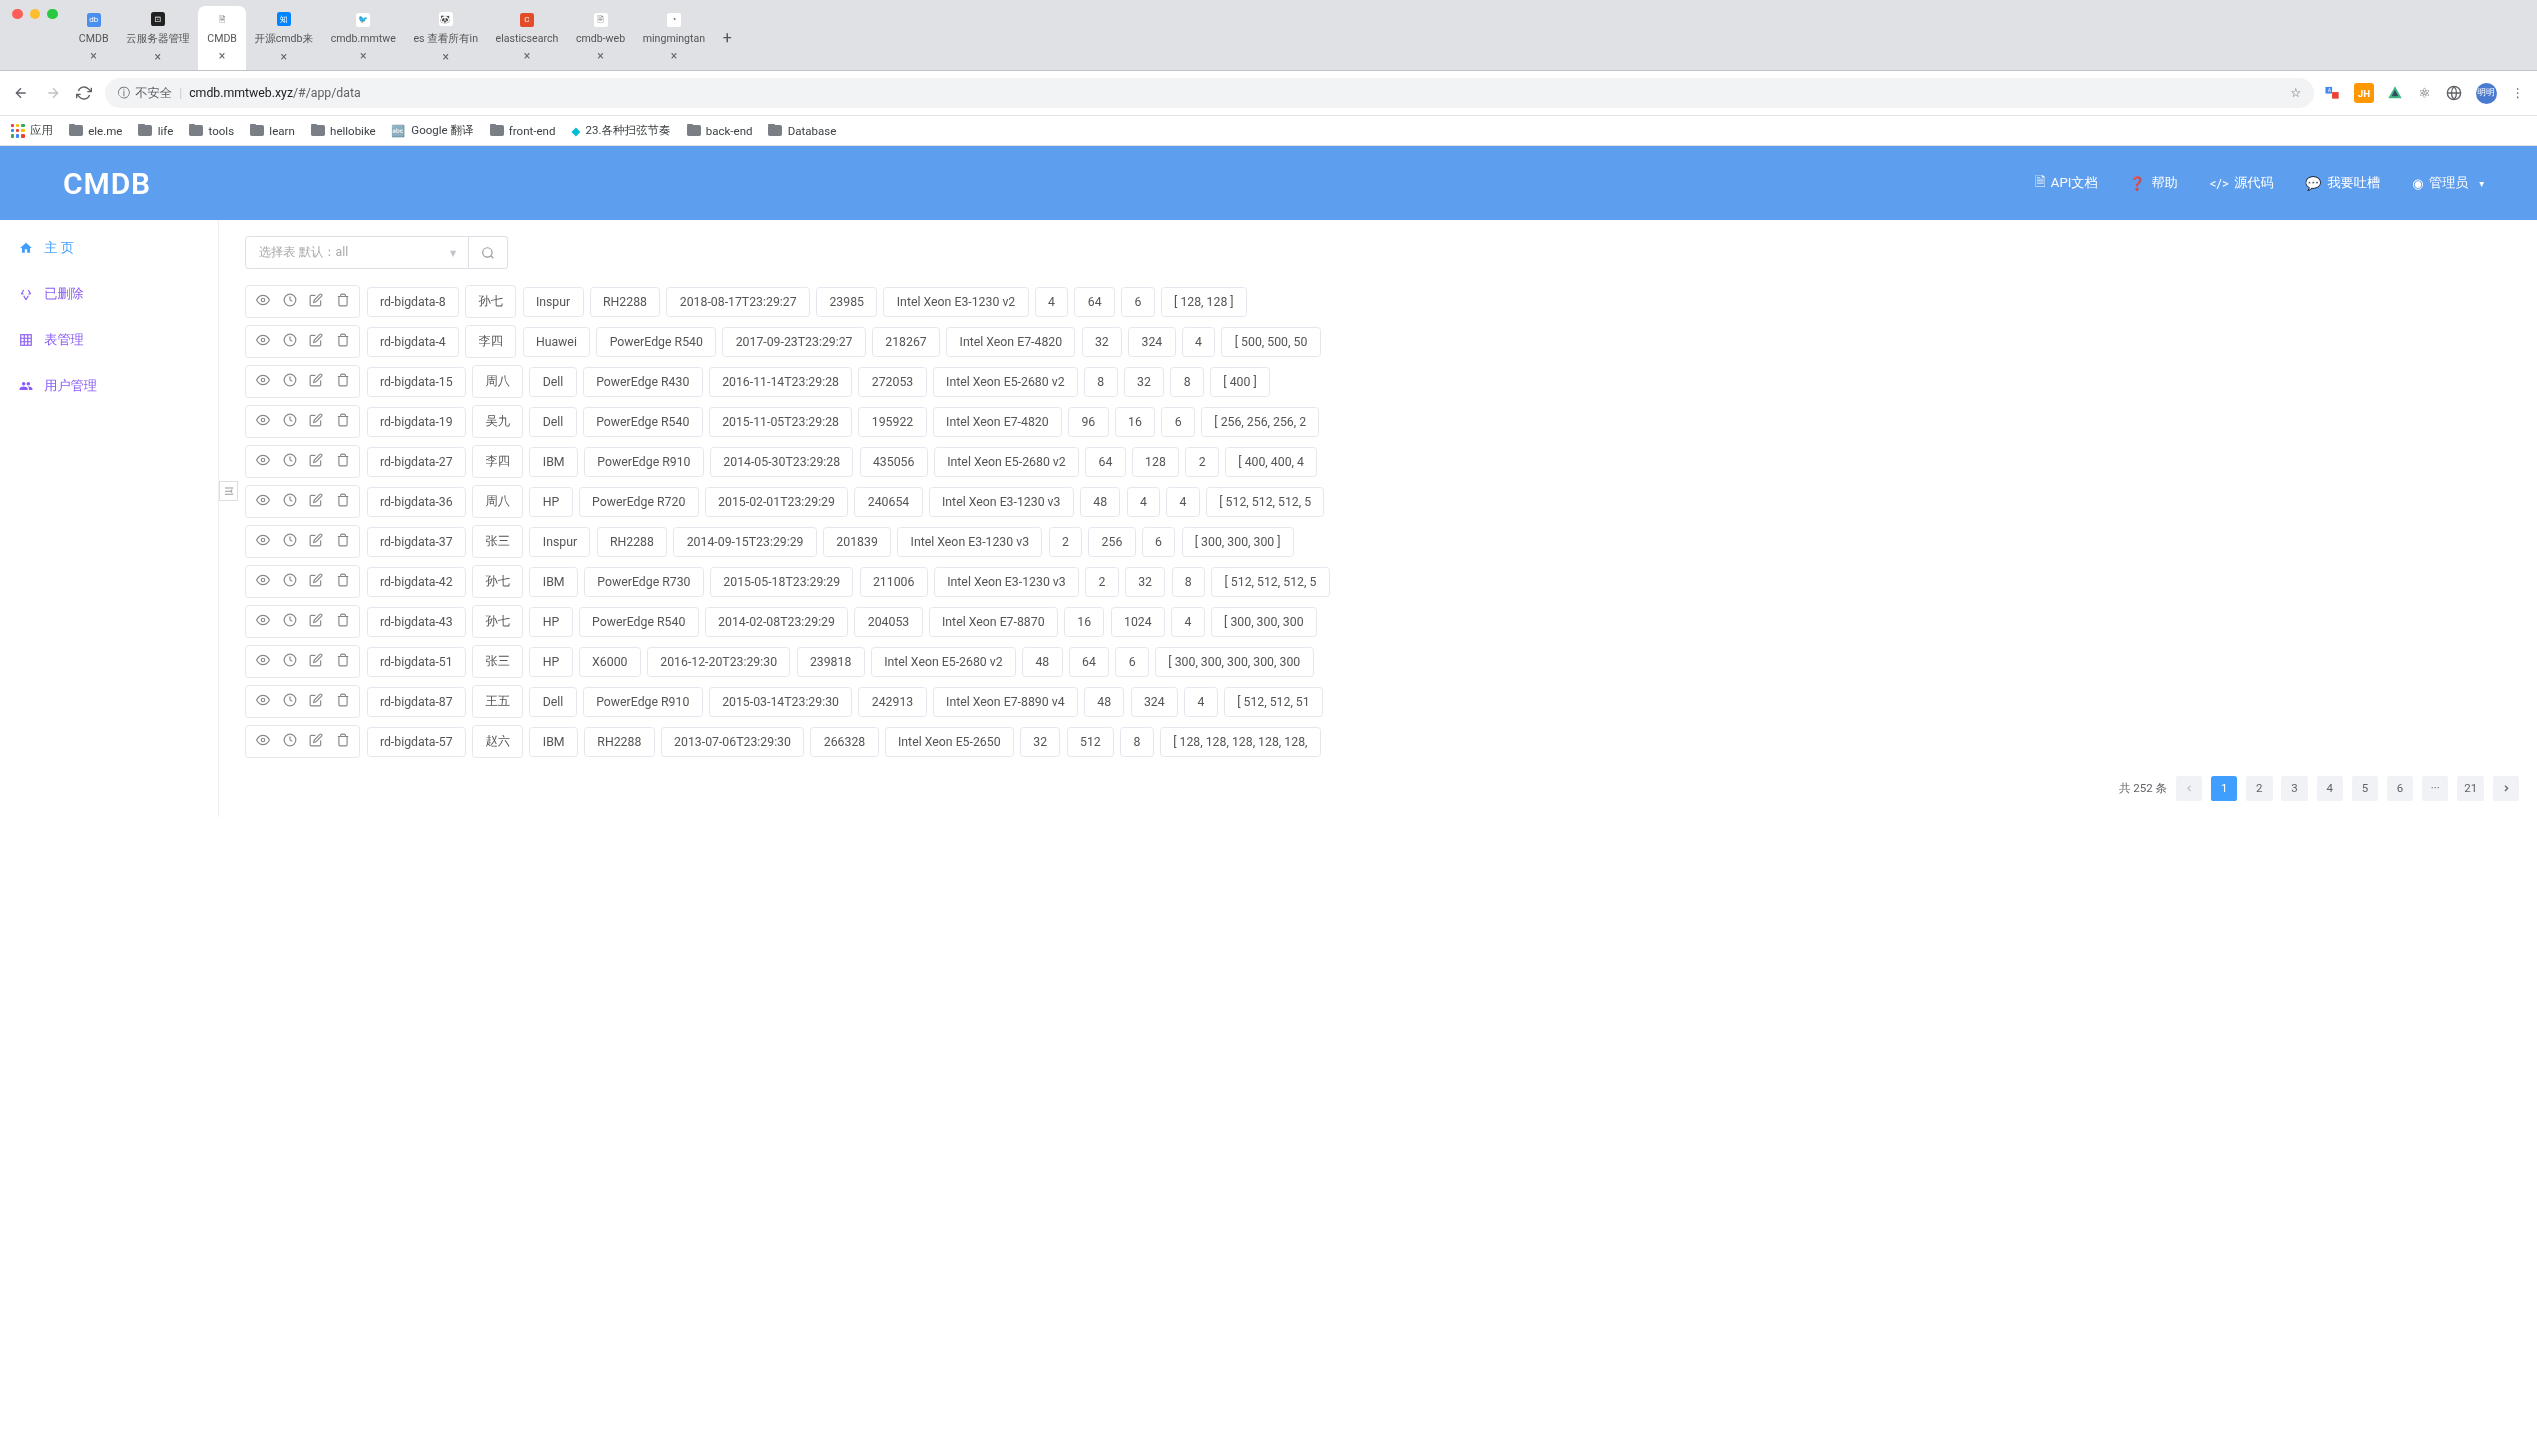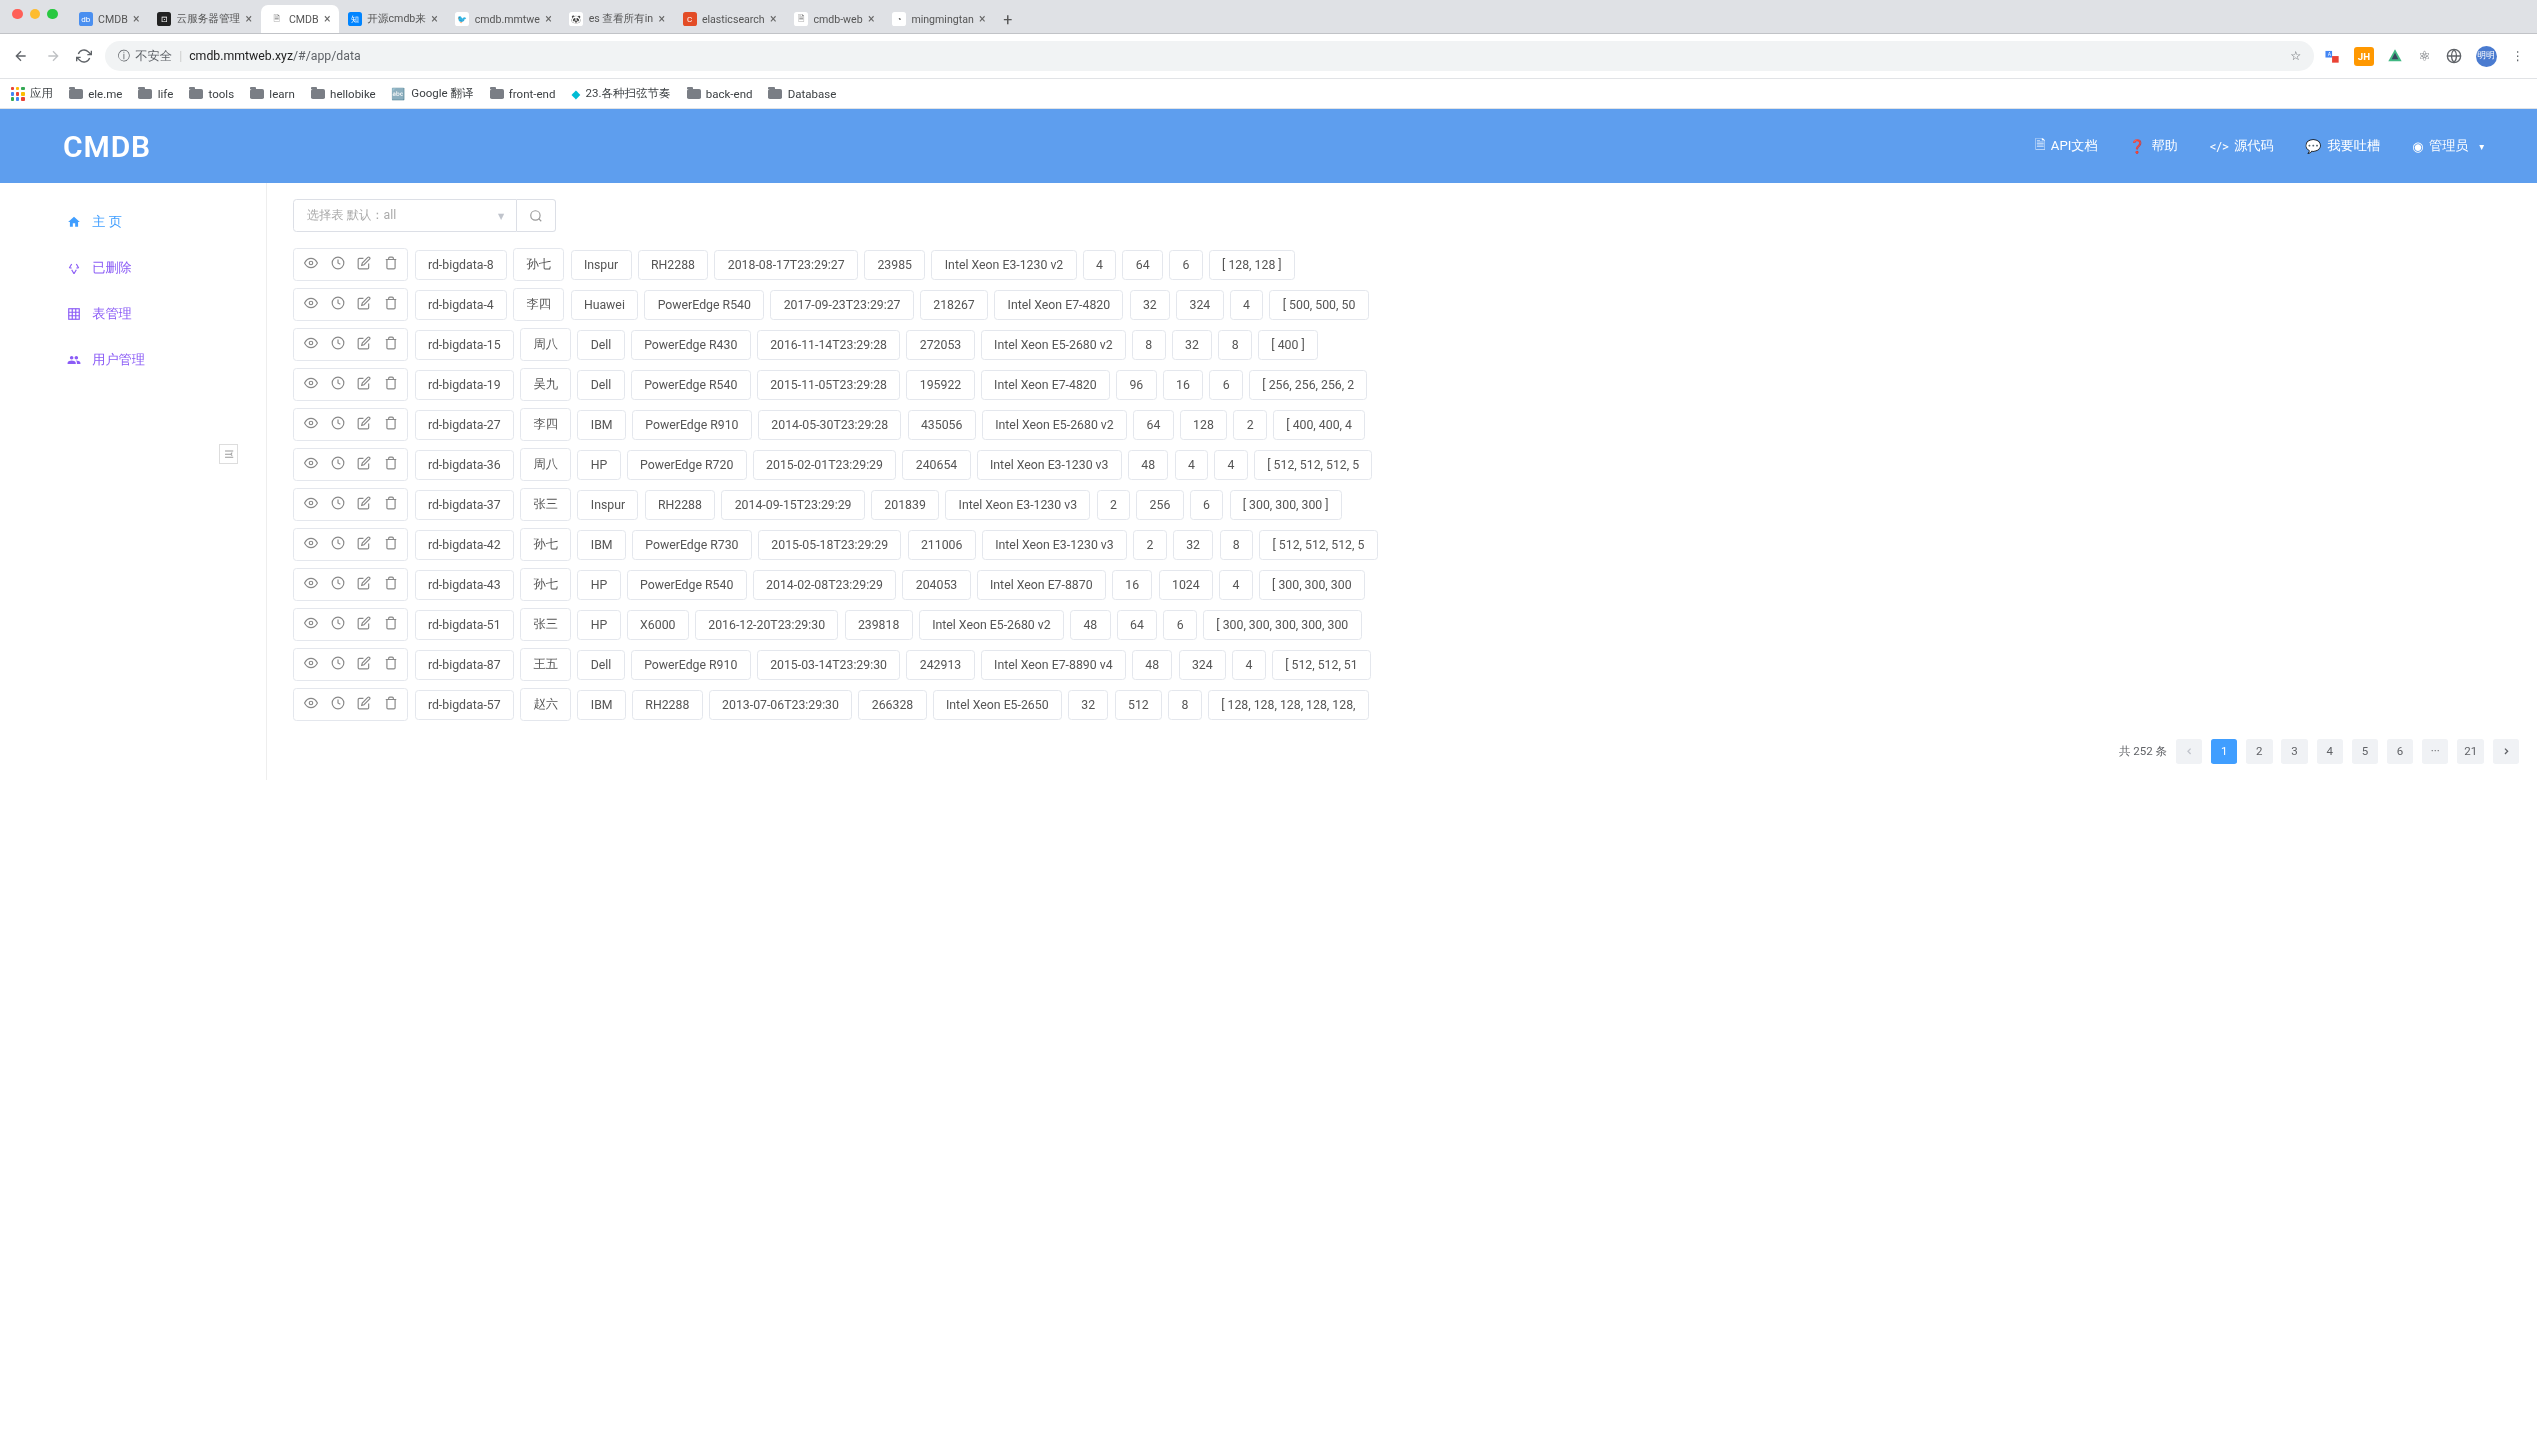--- a/index.html
+++ b/index.html
@@ -6,21 +6,21 @@
     body { background: #fff; font-size: 12.3px; }
     
     
     .browser-chrome { background: #dfe1e5; border-bottom: 0.9px solid #c1c3c7; }
     .window-controls { display: flex; gap: 7px; padding: 8.8px 12.3px 3.5px; position: absolute; }
     .wc-btn { width: 10.6px; height: 10.6px; border-radius: 50%; }
     .wc-red { background: #ff5f57; }
     .wc-yellow { background: #febc2e; }
     .wc-green { background: #28c840; }
     .tabs-bar { display: flex; gap: 0; padding: 5.3px 0 0 70px; align-items: center; }
-    .tab { display: flex; align-items: center; gap: 5.3px; padding: 7px 8.8px; font-size: 10.6px; color: #555; border-radius: 7px 7px 0 0; max-width: 128px; cursor: pointer; }
+    .tab { display: flex; align-items: center; gap: 5.3px; padding: 7px 8.8px; font-size: 10.6px; color: #555; border-radius: 7px 7px 0 0; max-width: 128px; cursor: pointer; flex-direction: column; }
     .tab.active { background: #fff; }
     .tab-favicon { width: 14px; height: 14px; display: flex; align-items: center; justify-content: center; font-size: 10.6px; }
     .tab-label { white-space: nowrap; overflow: hidden; text-overflow: ellipsis; max-width: 70px; }
     .tab-close { color: #666; font-size: 12.3px; line-height: 1; }
     .new-tab { padding: 3.5px 8.8px; color: #555; font-size: 16px; }
     
     .toolbar { display: flex; align-items: center; gap: 10.6px; padding: 7px 10.6px; background: #fff; border-bottom: 0.9px solid #e1e3e6; }
     .nav-btn { width: 21px; height: 21px; display: flex; align-items: center; justify-content: center; color: #5f6368; cursor: pointer; }
     .nav-btn.disabled { color: #bfc1c4; }
     .url-bar { flex: 1; display: flex; align-items: center; gap: 7px; background: #f1f3f4; border-radius: 21px; padding: 5.3px 12.3px; height: 30px; font-size: 12.3px; }
@@ -39,21 +39,21 @@
     .bm-apps-icon span { border-radius: 0.9px; }
     
     
     .app-header { background: #5e9eee; color: #fff; display: flex; align-items: center; justify-content: space-between; padding: 0 53px 0 63px; height: 74px; }
     .app-title { font-size: 30px; font-weight: 600; letter-spacing: 0.9px; }
     .header-nav { display: flex; align-items: center; gap: 32px; font-size: 13.2px; }
     .hn-item { display: flex; align-items: center; gap: 5.3px; cursor: pointer; }
     
     
     .content-wrap { display: flex; position: relative; }
-    .sidebar { width: 219px; padding: 16px 0; border-right: 0.9px solid #eee; margin-left: 48px; }
+    .sidebar { width: 219px; padding: 5px 0; border-right: 0.9px solid #eee; }
     .sb-item { display: flex; align-items: center; gap: 10.6px; padding: 14px 17.6px; color: #8b5cf6; cursor: pointer; font-size: 13.2px; }
     .sb-item.active { color: #409eff; }
     .sb-icon { width: 16px; display: flex; justify-content: center; }
     .collapse-handle { position: absolute; left: 219px; top: 261px; background: #fff; width: 19.4px; height: 19.4px; border: 0.9px solid #ddd; display: flex; align-items: center; justify-content: center; cursor: pointer; }
     
     .main { flex: 1; padding: 16px 0 16px 26.4px; overflow: hidden; }
     
     
     .search-row { display: flex; margin-bottom: 16px; margin-right: 17.6px; }
     .sel-table { width: 224px; border: 0.9px solid #dcdfe6; border-radius: 3.5px 0 0 3.5px; padding: 7px 12.3px; color: #aaa; display: flex; justify-content: space-between; align-items: center; background: #fff; font-size: 12.3px; }

